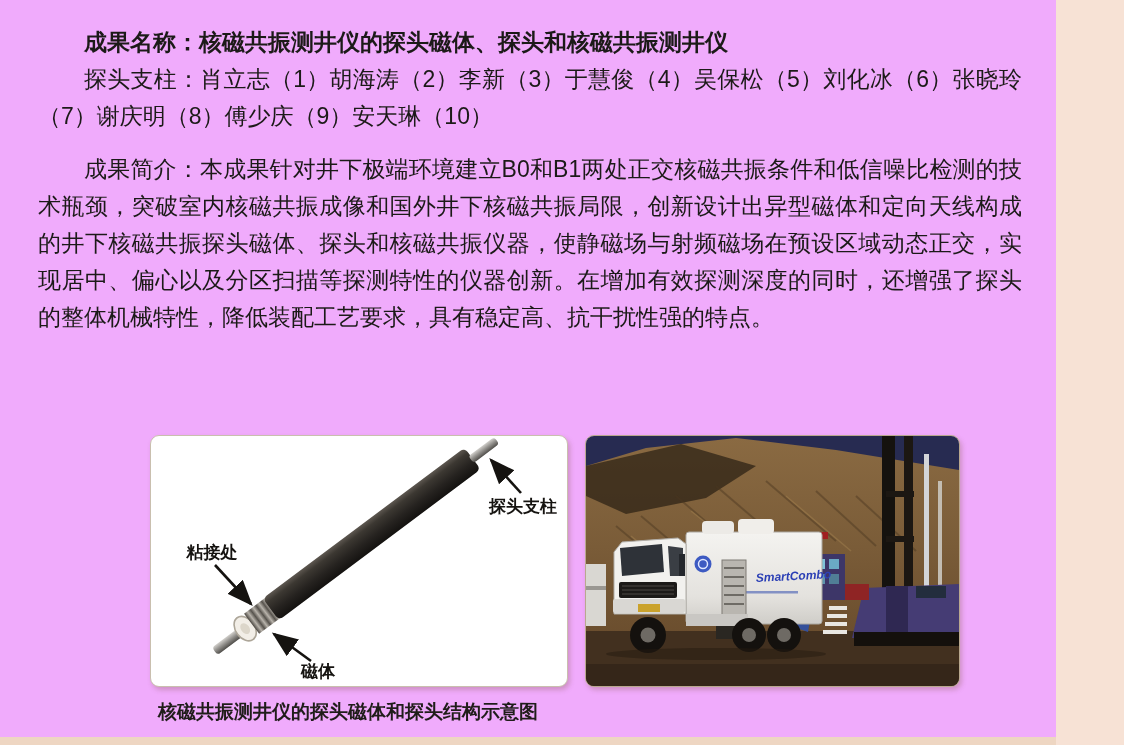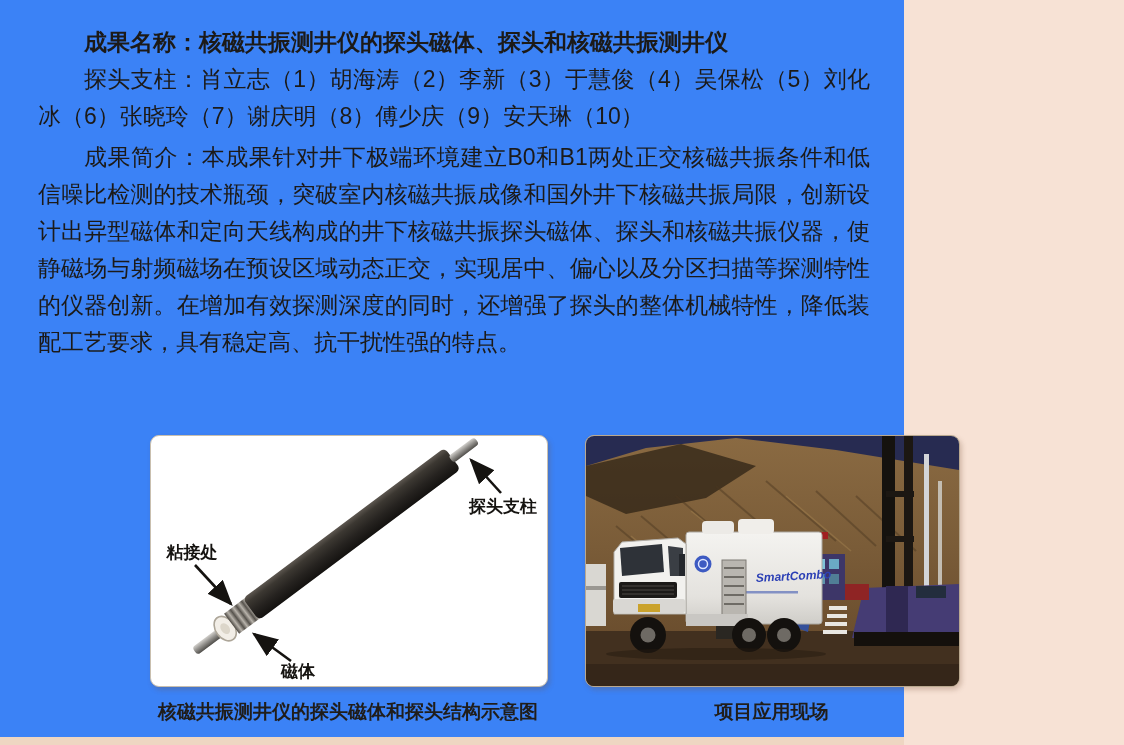--- a/index.html
+++ b/index.html
@@ -2,44 +2,45 @@
 <html><head>
 <meta charset="utf-8">
 <style>
   html,body{margin:0;padding:0;}
   body{
     width:1124px;height:745px;overflow:hidden;
     font-family:"Liberation Sans","DejaVu Sans",sans-serif;
     background:#f7e2d5;
   }
   .page{
-    position:relative;width:904px;height:745px;
-    background:#3b82f6;
+    position:relative;width:1056px;height:745px;
+    background:#f0abfc;
   }
   
   .textblock{
     position:absolute;top:24px;left:0;right:0;
     padding:0 34px 0 38px;
     color:#1c1a18;
     font-size:23px;line-height:37px;
     text-align:justify;
   }
   .textblock p{margin:0;text-indent:2em;}
-  .textblock p.summary{margin-top:4px;}
+  .textblock p.summary{margin-top:16px;}
   .bold{font-weight:bold;}
   
   .fig-card{
     position:absolute;top:435px;height:250px;
     border-radius:9px;
     box-shadow:2px 3px 5px rgba(120,80,55,.28);
   }
   .fig-diagram{
     left:150px;width:396px;
     background:#ffffff;
     border:1px solid #c9bfae;
+    padding-left:20px;
   }
   .fig-photo{
     left:585px;width:373px;
     background:#f3e8d5;
     border:1px solid #b9a88f;
     padding:0;
   }
   .fig-card svg{display:block;width:100%;height:100%;border-radius:8px;}
   .fig-photo svg{border-radius:8px;}
   .caption{
@@ -228,16 +229,15 @@
         <circle cx="163" cy="199" r="17" fill="#14110e"></circle>
         <circle cx="163" cy="199" r="7" fill="#6e6a64"></circle>
         <circle cx="198" cy="199" r="17" fill="#14110e"></circle>
         <circle cx="198" cy="199" r="7" fill="#6e6a64"></circle>
         <ellipse cx="130" cy="218" rx="110" ry="6" fill="#241a10" opacity="0.5"></ellipse>
       </g>
     </svg>
   </div>
 
   <div class="caption left">核磁共振测井仪的探头磁体和探头结构示意图</div>
-  <div class="caption right">项目应用现场</div>
 
   <div class="bottom-strip"></div>
 </div>
 
 </body></html>

